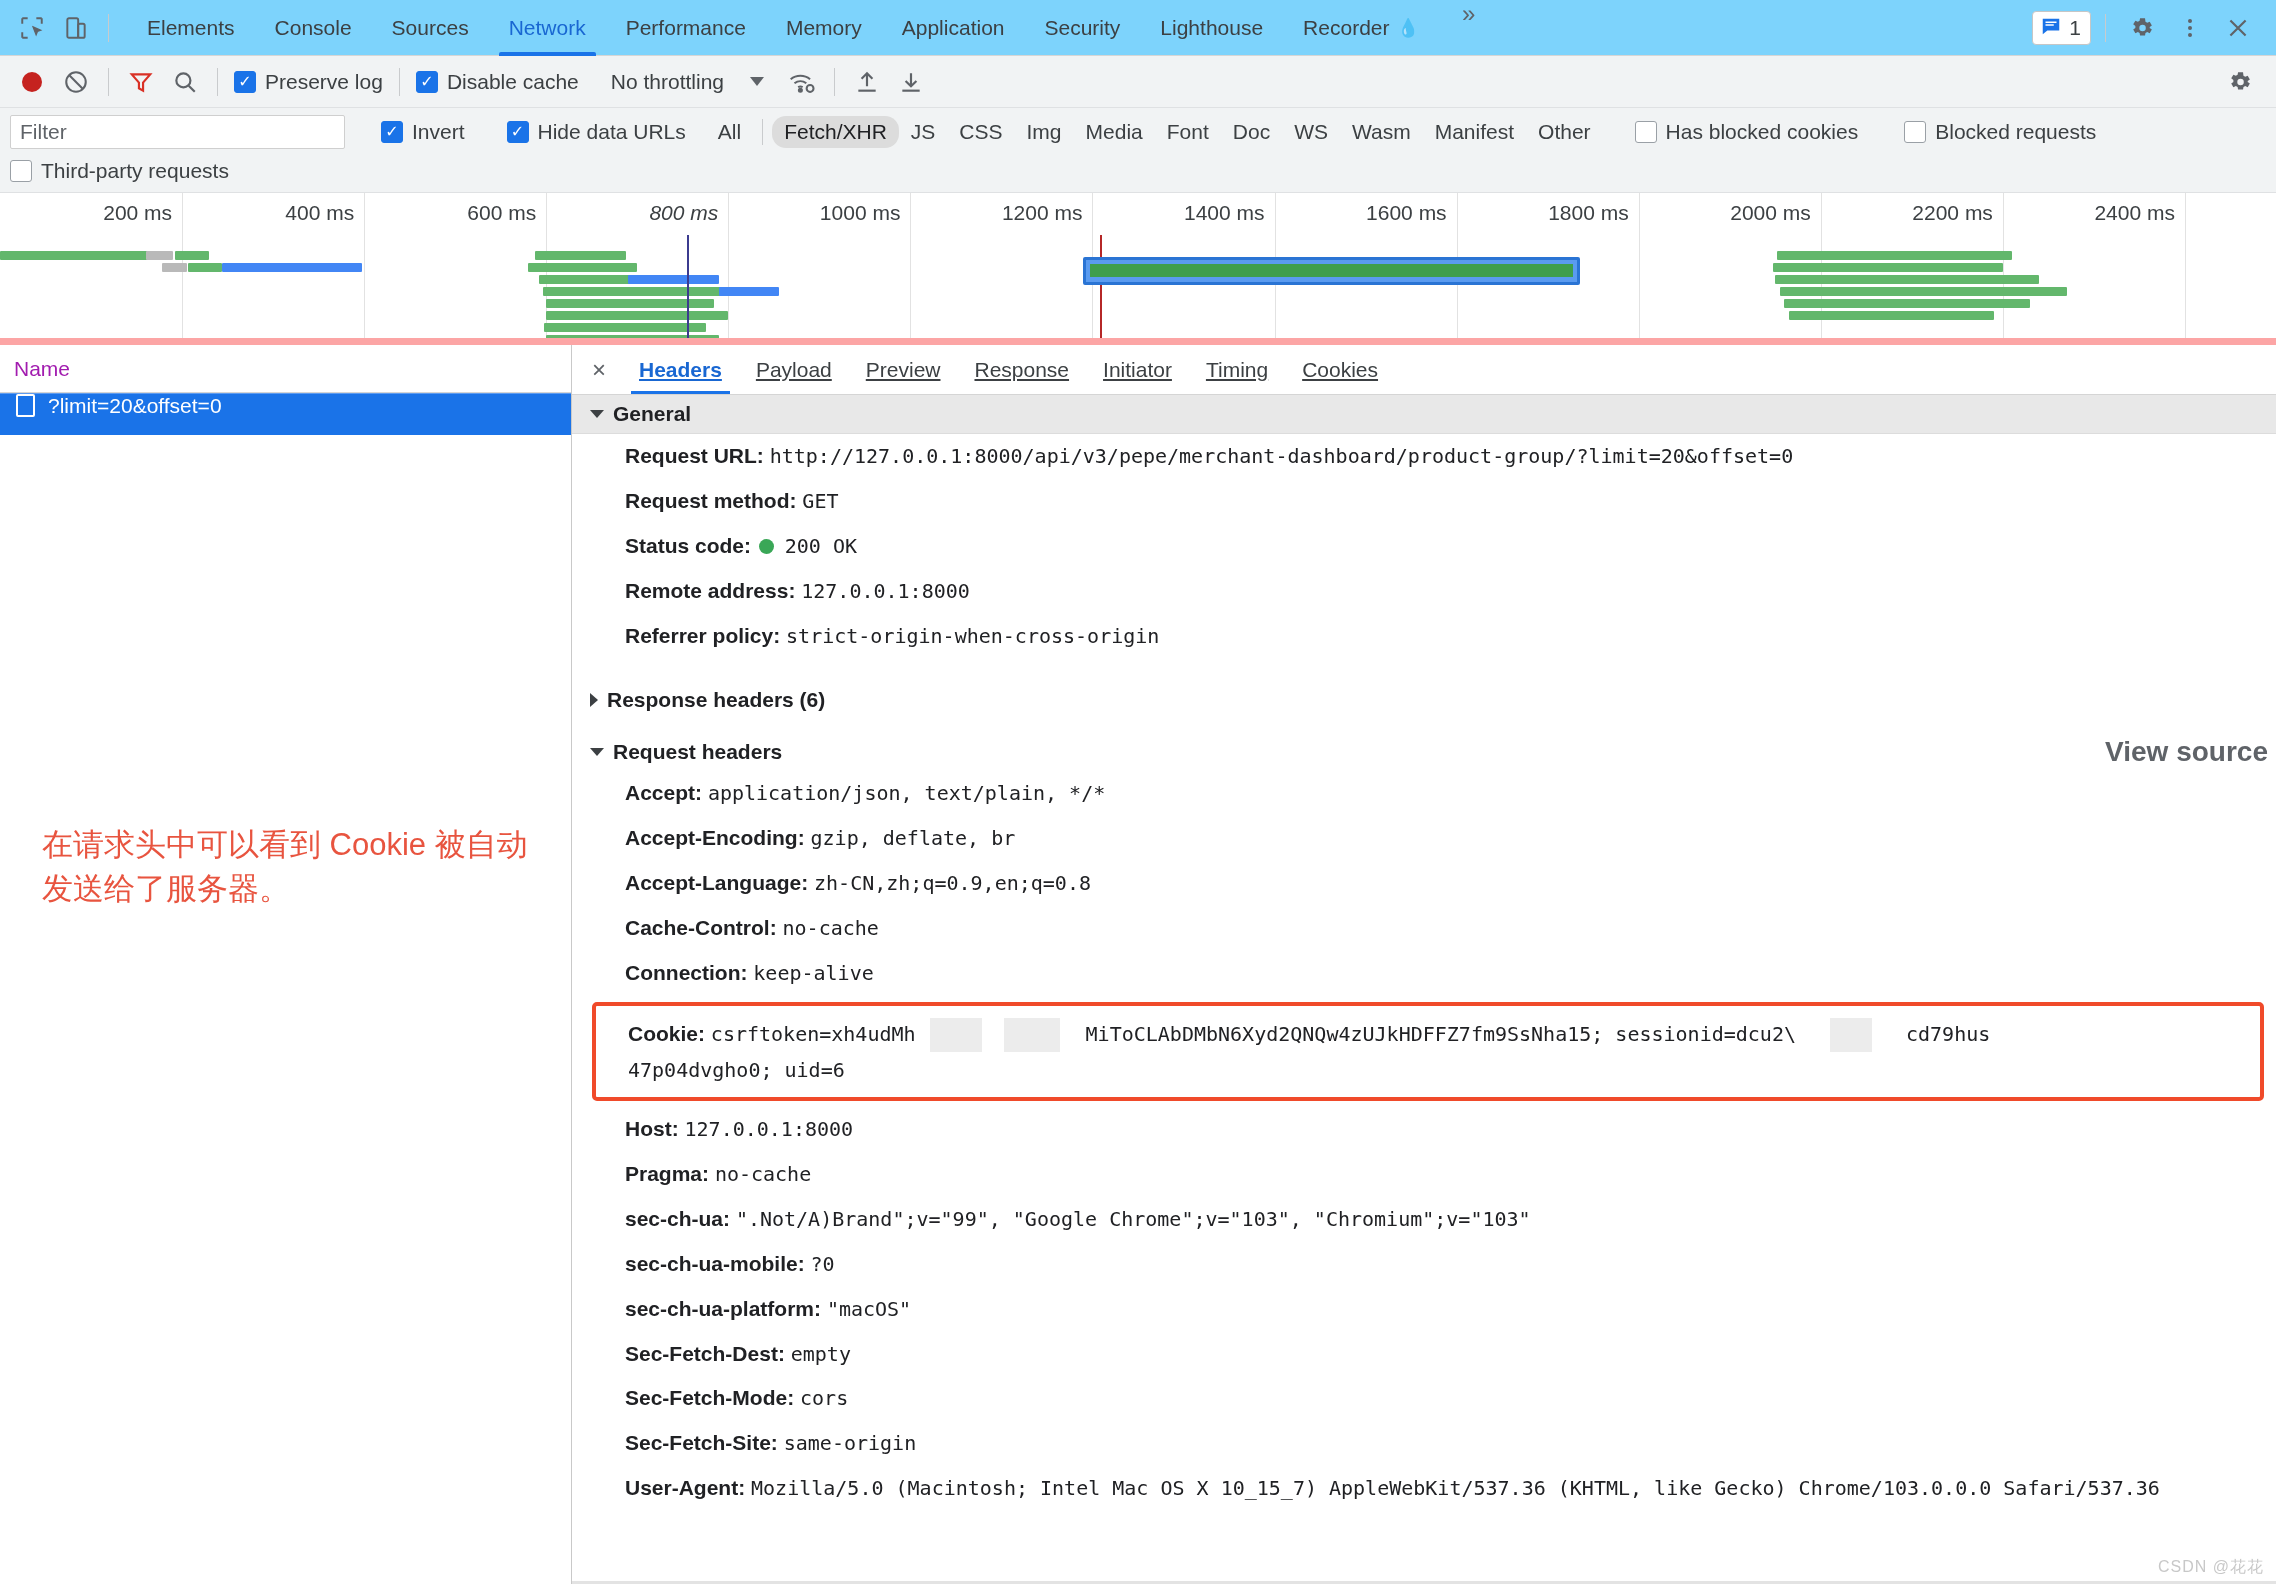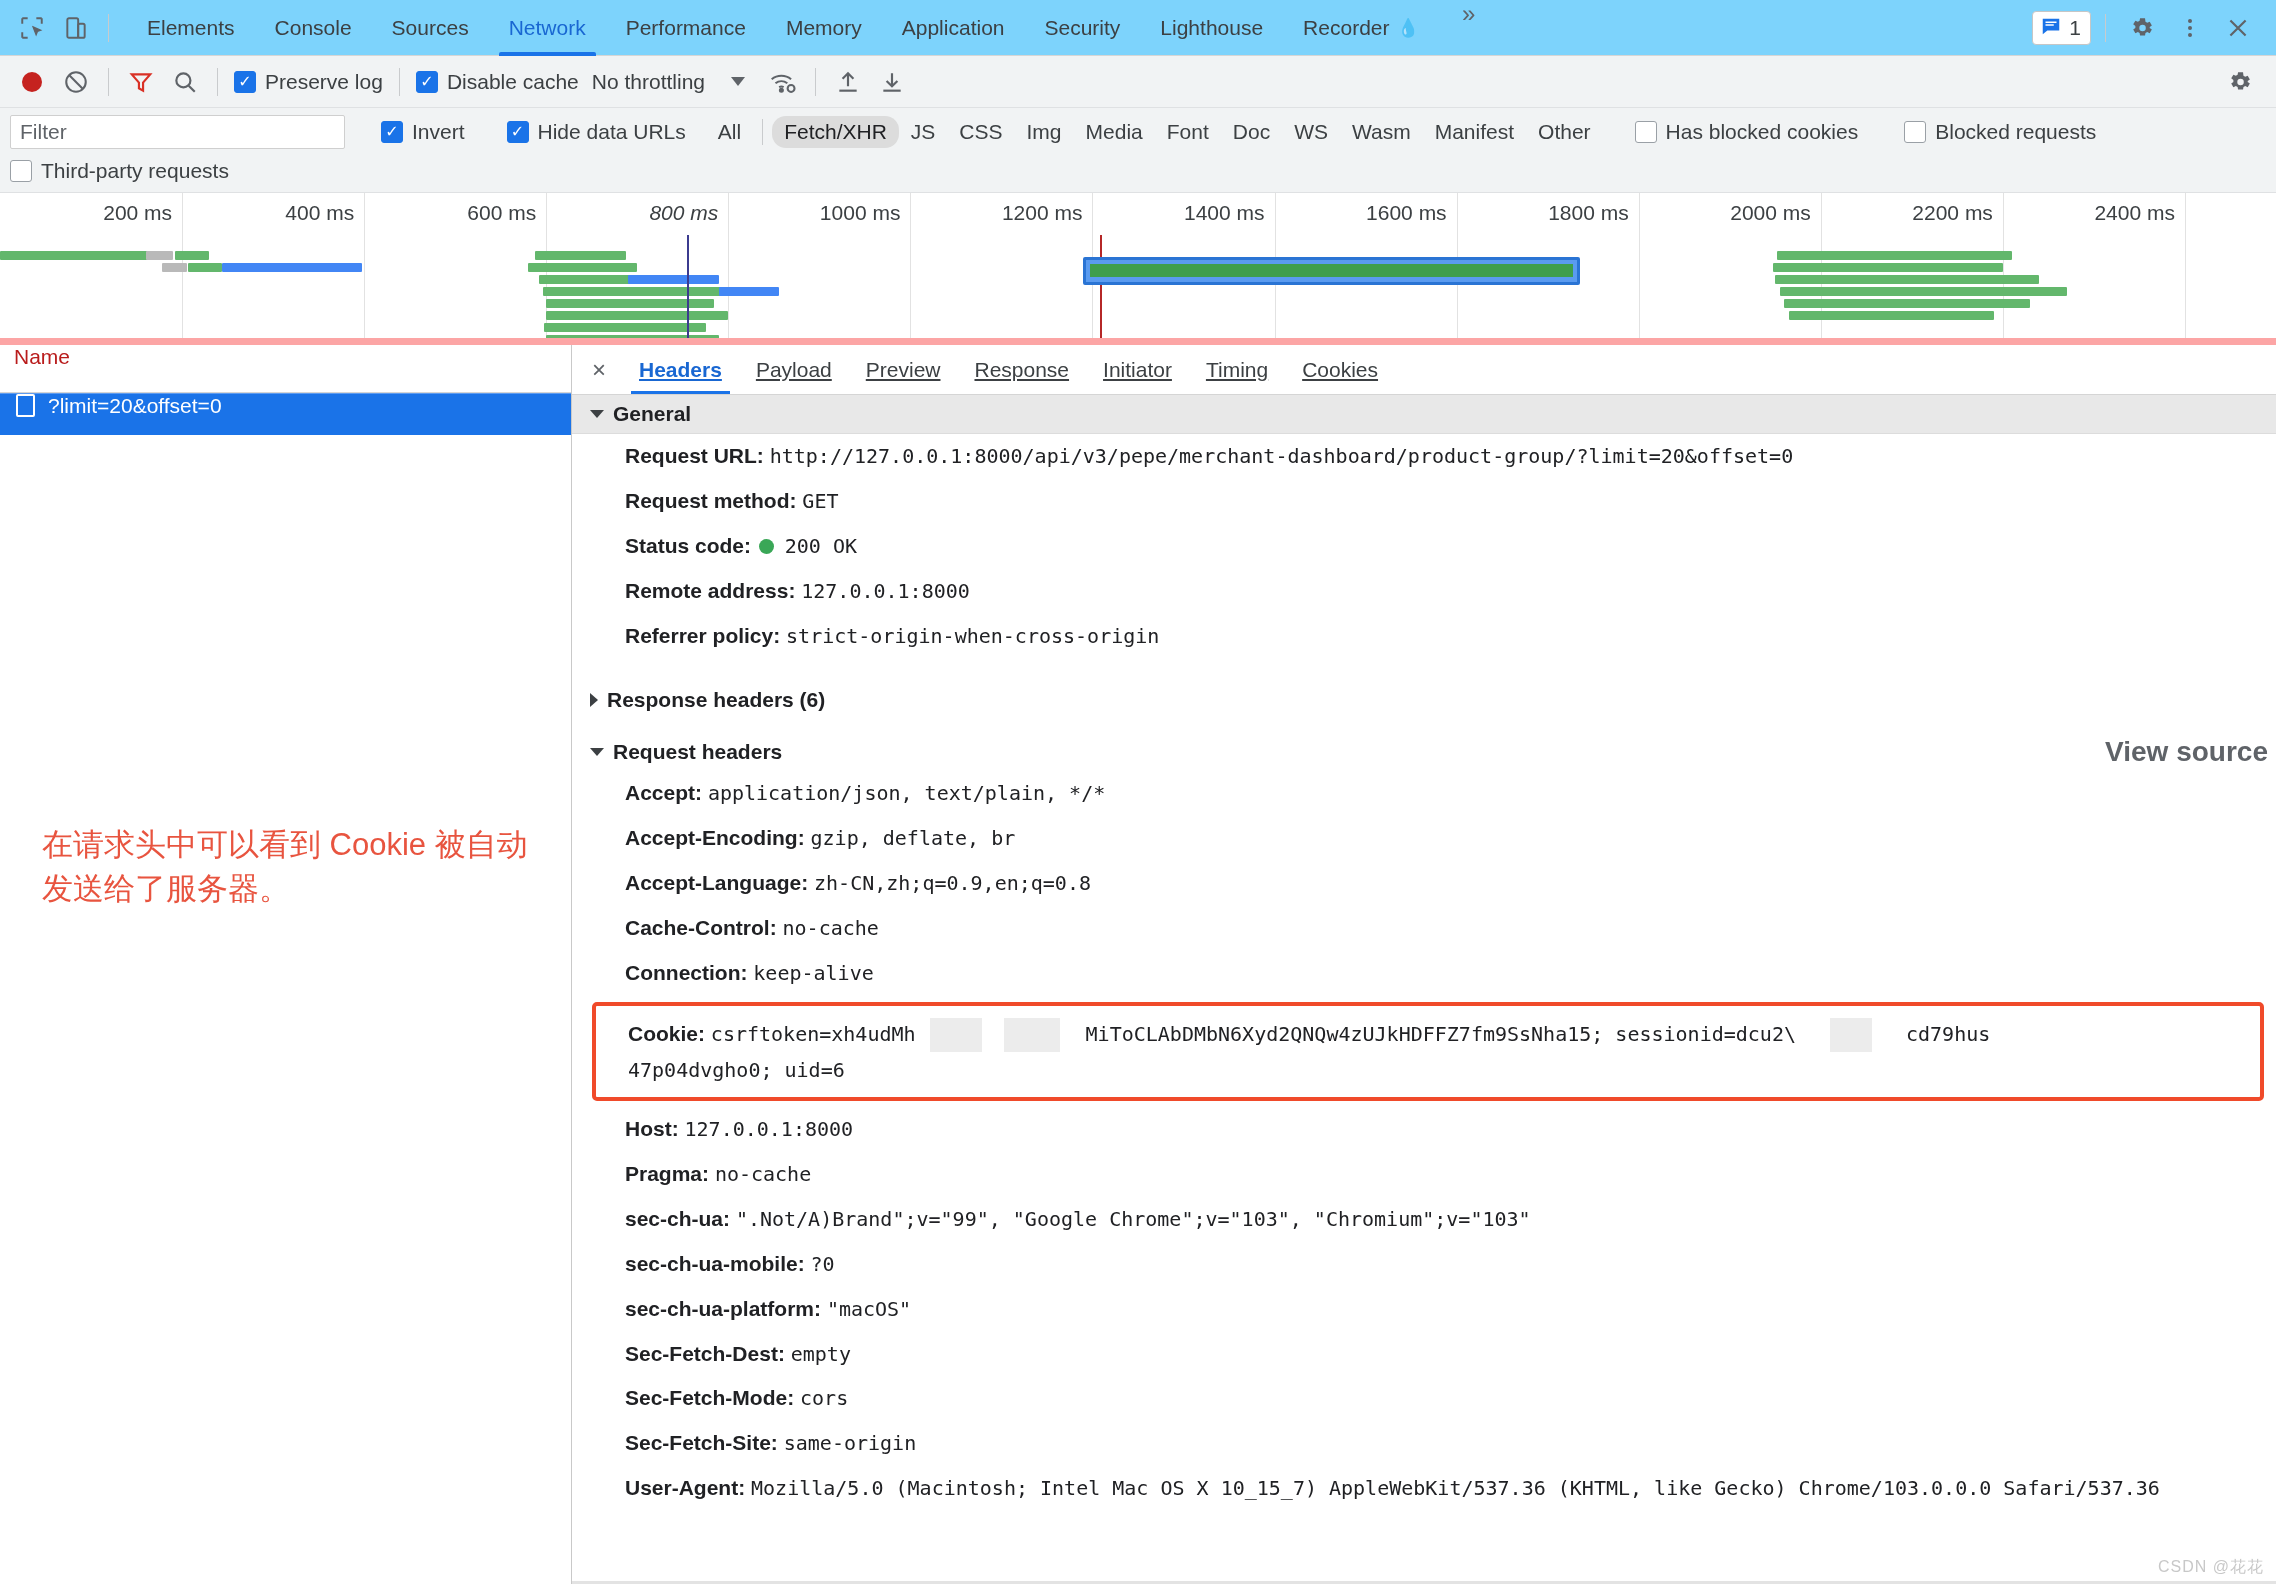--- a/index.html
+++ b/index.html
@@ -70,21 +70,21 @@
     width: 22px; height: 22px; border-radius: 3px;
     display: inline-flex; align-items: center; justify-content: center;
     flex: 0 0 auto;
   }
   .cb.on { background: #1a73e8; border: 1px solid #1a73e8; }
   .cb.off { background: #fff; border: 1px solid #9aa0a6; }
   .cb .tick { color: #fff; font-size: 16px; line-height: 1; font-weight: bold; }
   .cb-group { display: flex; align-items: center; gap: 9px; margin: 0 6px; }
   .throttle {
     display: flex; align-items: center; gap: 26px;
-    font-size: 21px; color: #3c4043; margin-left: 7px;
+    font-size: 21px; color: #3c4043; margin-left: 26px;
   }
   .caret-dn {
     width: 0; height: 0;
     border-left: 7px solid transparent; border-right: 7px solid transparent;
     border-top: 9px solid #5f6368;
   }
   .toolbar1-right { margin-left: auto; display: flex; align-items: center; padding-right: 4px; }
 
   
   .filterbar {
@@ -148,23 +148,23 @@
   .main { flex: 1; display: flex; min-height: 0; }
   .left-pane {
     width: 572px; min-width: 572px;
     border-right: 1px solid #c9c9c9;
     display: flex; flex-direction: column;
     background: #fff; position: relative;
   }
   .lp-header {
     height: 48px; min-height: 48px;
     border-bottom: 1px solid #d5d5d5;
-    display: flex; align-items: flex-start;
+    display: flex; align-items: center;
     padding-left: 14px;
-    font-size: 21px; color: #b91c1c;
+    font-size: 21px; color: #a21caf;
     background: #fff;
   }
   .req-row {
     height: 42px; display: flex; align-items: flex-start; gap: 13px;
     padding-left: 16px;
     background: #1a73e8; color: #fff;
     font-size: 21px;
     border-top: 1px solid #5e9cf0;
   }
   .doc-ico {

